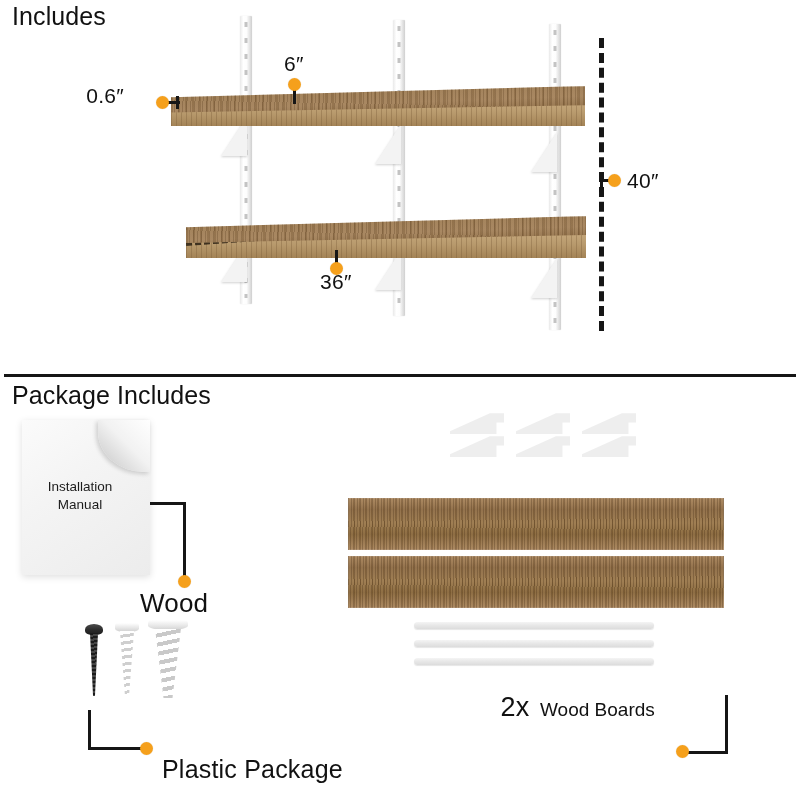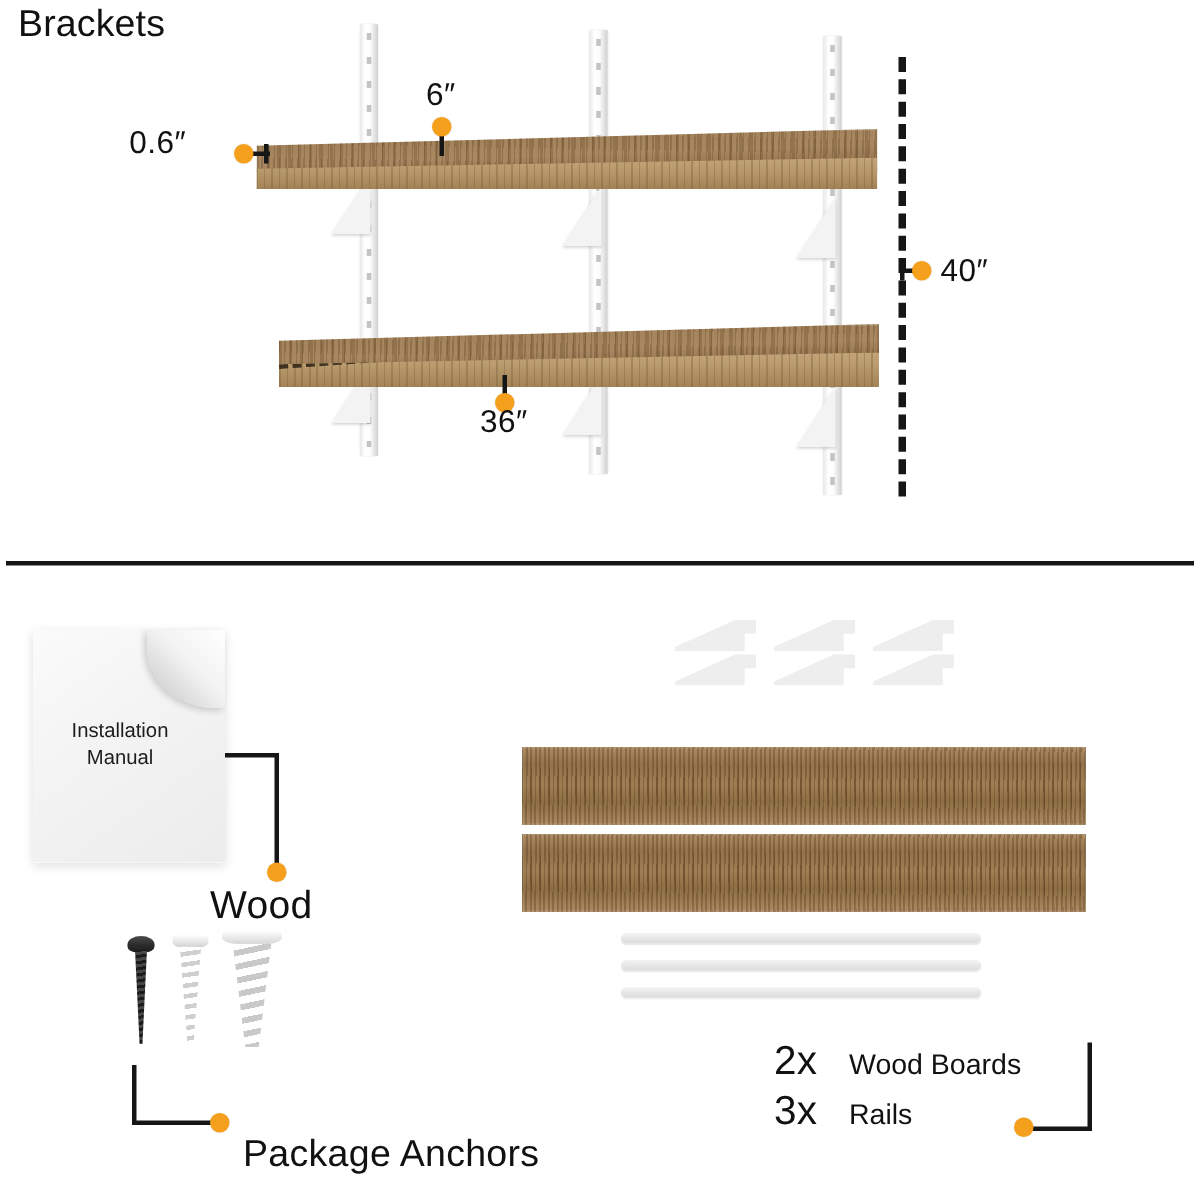--- a/index.html
+++ b/index.html
@@ -177,35 +177,35 @@
   }
 
   
   .pkg-label{
     position:absolute;
     font-size:26px;color:#111;white-space:nowrap;letter-spacing:.2px;
   }
   .pkg-label.small{font-size:25px;}
 
   
-  #parts-list{position:absolute;left:516px;top:320px;}
+  #parts-list{position:absolute;left:490px;top:320px;text-align:center;}
   #parts-list .row{display:flex;align-items:baseline;height:33px;}
   #parts-list .qty{
     width:50px;font-size:27px;color:#111;letter-spacing:.2px;
   }
   #parts-list .nm{font-size:19px;color:#111;white-space:nowrap;}
 </style>
 </head>
 <body>
 
 <div class="page">
 
   <div id="dimension-stage">
 
-    <div class="sect-title" id="dimension-title">Brackets</div>
+    <div class="sect-title" id="dimension-title">Includes</div>
 
     <div class="rail" style="left:240px;top:16px;height:288px;">
       <div class="slots"></div>
     </div>
     <div class="rail" style="left:393px;top:20px;height:296px;">
       <div class="slots"></div>
     </div>
     <div class="rail" style="left:549px;top:24px;height:306px;">
       <div class="slots"></div>
     </div>
@@ -256,20 +256,21 @@
 
     <div class="lead lead-v" style="left:335px;top:250px;height:18px;"></div>
     <div class="dot" style="left:330px;top:262px;"></div>
     <div class="dim-label" style="left:320px;top:270px;text-align:center;">36″</div>
   </div>
 
   <div class="divider"></div>
 
   <div id="package-stage">
 
+    <div class="sect-title" id="package-title" style="top:9px;">Package Includes</div>
 
     <div id="manual">
       <div class="curl-mask"></div>
       <div class="curl"></div>
       <div class="mtext">
         <div>Installation</div>
         <div>Manual</div>
       </div>
     </div>
 
@@ -307,45 +308,41 @@
                   clip-path:polygon(4% 0%,96% 0%,66% 100%,34% 100%);
                   background:
                     repeating-linear-gradient(168deg,
                       #ffffff 0px,#ffffff 5px,
                       #c9c9c9 5px,#c9c9c9 9px);"></div>
     </div>
 
     <div class="lead lead-v" style="left:88px;top:338px;height:40px;"></div>
     <div class="lead lead-h" style="left:88px;top:375px;width:58px;"></div>
     <div class="dot" style="left:140px;top:370px;"></div>
-    <div class="pkg-label small" style="left:162px;top:383px;">Package Anchors</div>
+    <div class="pkg-label small" style="left:162px;top:383px;">Plastic Package</div>
 
     <div class="pkg-bracket" style="left:450px;top:432px;top:40px;"></div>
     <div class="pkg-bracket" style="left:516px;top:40px;"></div>
     <div class="pkg-bracket" style="left:582px;top:40px;"></div>
     <div class="pkg-bracket" style="left:450px;top:63px;"></div>
     <div class="pkg-bracket" style="left:516px;top:63px;"></div>
     <div class="pkg-bracket" style="left:582px;top:63px;"></div>
 
     <div class="board" style="left:348px;top:498px;top:126px;width:376px;height:52px;"></div>
     <div class="board" style="left:348px;top:184px;width:376px;height:52px;"></div>
 
     <div class="pkg-rail" style="left:414px;top:250px;width:240px;"></div>
     <div class="pkg-rail" style="left:414px;top:268px;width:240px;"></div>
     <div class="pkg-rail" style="left:414px;top:286px;width:240px;"></div>
 
     <div id="parts-list">
       <div class="row">
         <div class="qty">2x</div>
         <div class="nm">Wood Boards</div>
       </div>
-      <div class="row">
-        <div class="qty">3x</div>
-        <div class="nm">Rails</div>
-      </div>
     </div>
 
     <div class="lead lead-h" style="left:680px;top:379px;width:48px;"></div>
     <div class="lead lead-v" style="left:725px;top:323px;height:58px;"></div>
     <div class="dot" style="left:676px;top:373px;"></div>
   </div>
 
 </div>
 
 </body></html>

